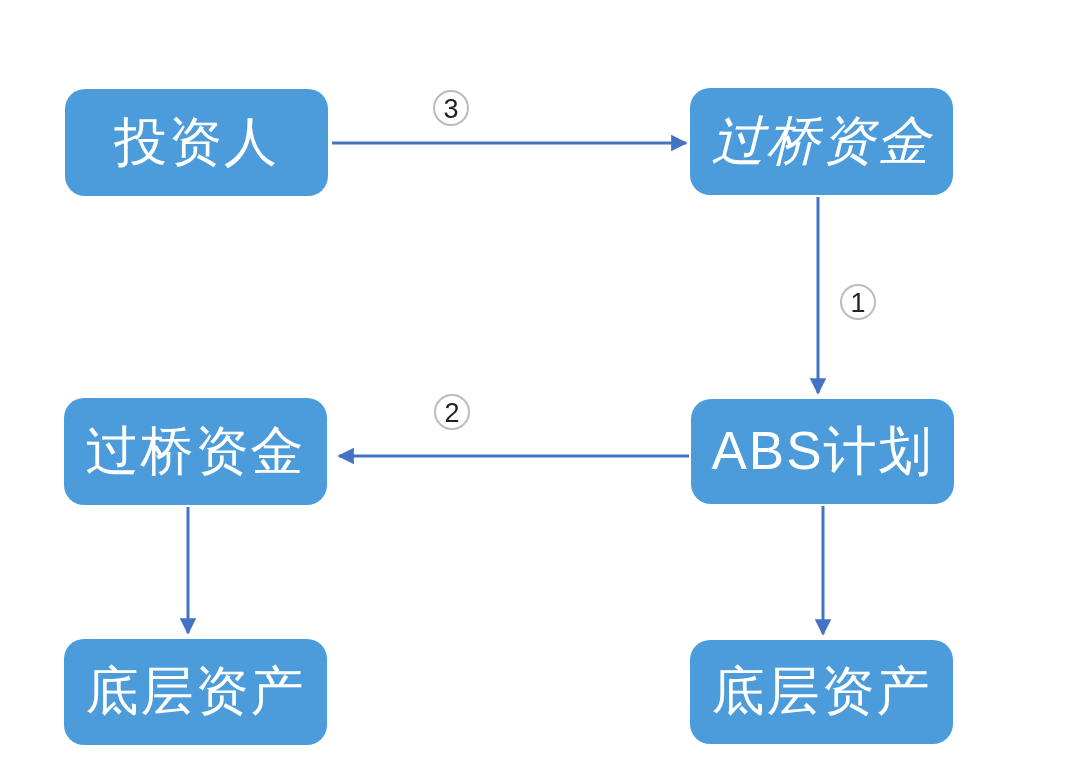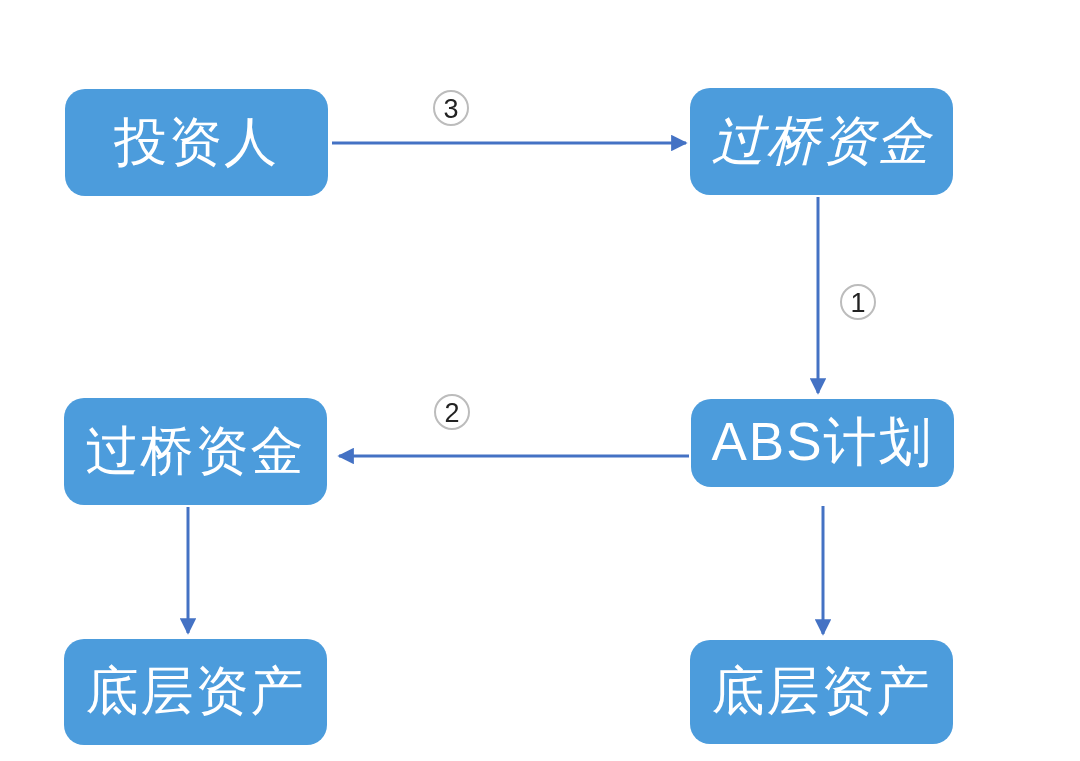--- a/index.html
+++ b/index.html
@@ -33,21 +33,21 @@
     font-size:53px;
     letter-spacing:2px;
     display:flex;
     align-items:center;
     justify-content:center;
     user-select:none;
   }
   .node-investor{left:65px;top:89px;}
   .node-bridge-funds{left:690px;top:88px;font-style:italic;}
   .node-fund-trust{left:64px;top:398px;}
-  .node-abs-plan{left:691px;top:399px;height:88px;}
+  .node-abs-plan{left:691px;top:399px;height:105px;}
   .node-underlying-left{left:64px;top:639px;height:106px;}
   .node-underlying-right{left:690px;top:640px;height:104px;}
   .edges-layer{
     position:absolute;
     left:0;top:0;
     width:1080px;height:761px;
     pointer-events:none;
   }
   .edge-label{
     position:absolute;

